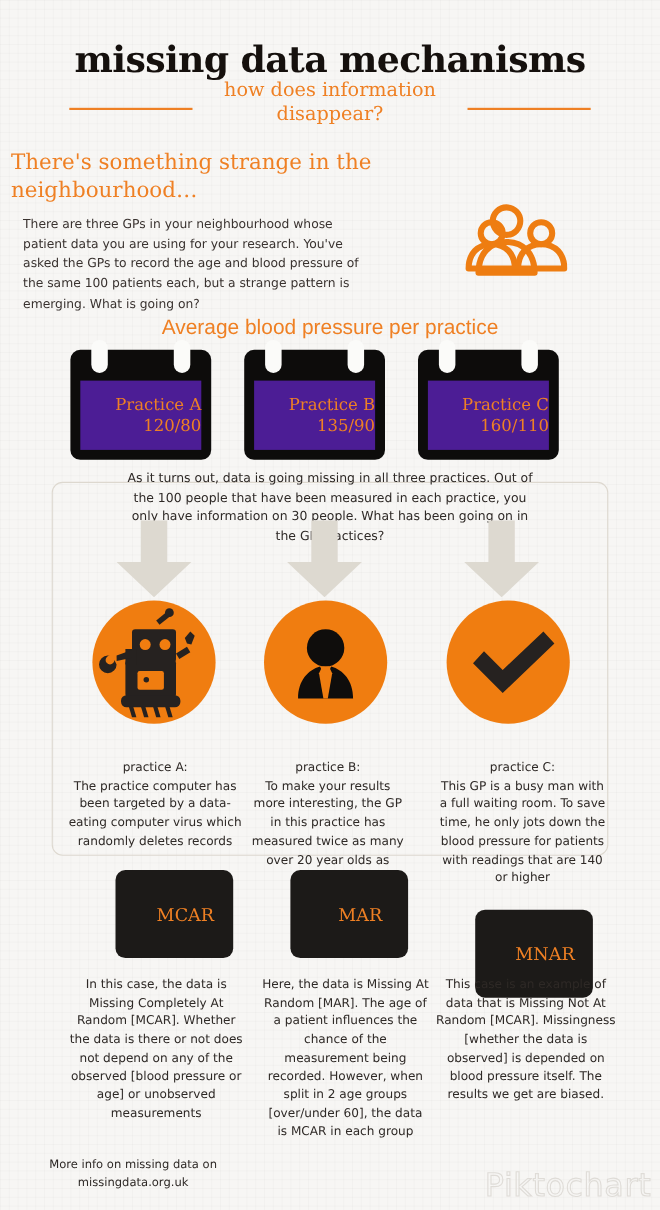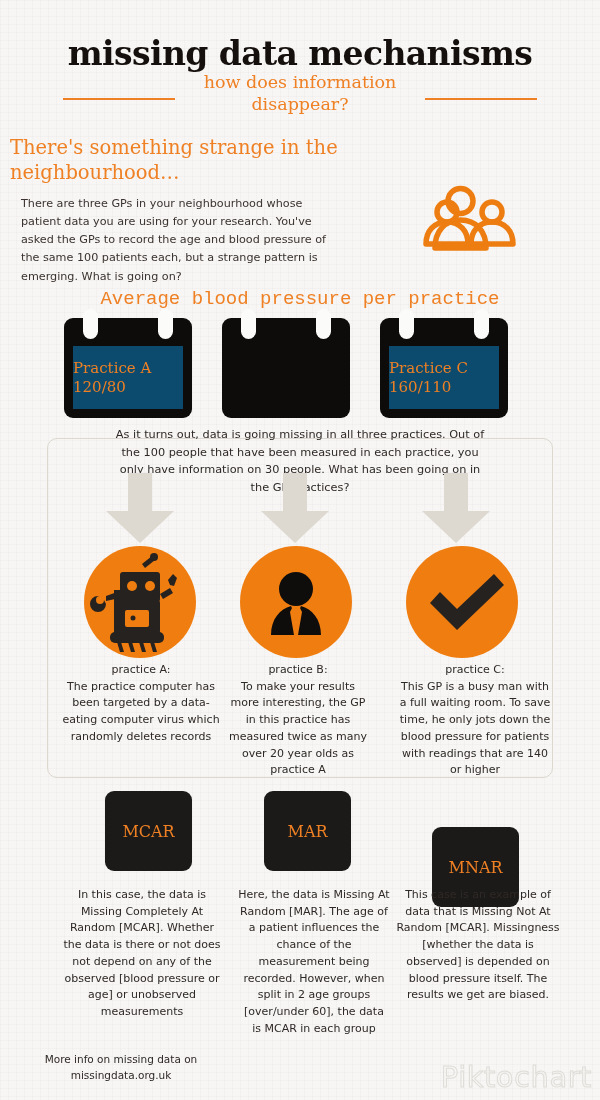--- a/index.html
+++ b/index.html
@@ -76,21 +76,21 @@
     position: absolute;
     top: 182px; left: 404px;
     width: 112px; height: 74px;
   }
 
   
   #practice-heading {
     position: absolute;
     top: 288px; left: 0; width: 600px;
     text-align: center;
-    font-family: Liberation Mono, monospace;
+    font-family: Liberation Sans, sans-serif;
     font-size: 19px;
     color: #ef8024;
   }
   .calendar {
     position: absolute;
     top: 318px;
     width: 128px; height: 100px;
     background: #0d0c0b;
     border-radius: 9px;
   }
@@ -103,24 +103,24 @@
     width: 15px; height: 30px;
     background: #fbfbf9;
     border-radius: 8px;
   }
   .cal-ring.left  { left: 19px; }
   .cal-ring.right { right: 19px; }
   .cal-face {
     position: absolute;
     left: 9px; right: 9px;
     top: 28px; bottom: 9px;
-    background: #0c4a6e;
+    background: #4c1d95;
     display: flex;
     flex-direction: column;
-    align-items: flex-start;
+    align-items: flex-end;
     justify-content: center;
     font-family: "DejaVu Serif", serif;
     font-size: 15px;
     line-height: 1.25;
     color: #ef8024;
   }
 
   
   #panel {
     position: absolute;
@@ -160,38 +160,39 @@
   #circle-c { left: 406px; }
 
   .case-caption {
     position: absolute;
     top: 662px;
     text-align: center;
     font-size: 11px;
     line-height: 1.52;
     color: #2e2926;
   }
-  .case-caption .case-name { display: block; }
+  .case-caption .case-name { display: block; margin-top: 28px; }
   #caption-a { left: 62px; width: 158px; }
   #caption-b { left: 228px; width: 140px; }
   #caption-c { left: 396px; width: 158px; }
 
   
   .mech-box {
     position: absolute;
     top: 791px;
     width: 87px; height: 80px;
     background: #1c1a18;
     border-radius: 9px;
     display: flex;
     align-items: center;
     justify-content: center;
     font-family: "DejaVu Serif", serif;
     font-size: 16px;
     color: #ef8024;
+    padding-left: 20px;
   }
   #mech-mcar { left: 105px; }
   #mech-mar  { left: 264px; }
   #mech-mnar { left: 432px; margin-top: 36px; }
 
   .mech-desc {
     position: absolute;
     top: 887px;
     text-align: center;
     font-size: 11px;
@@ -257,20 +258,24 @@
   <div class="cal-ring right"></div>
   <div class="cal-face">
     <span>Practice A</span>
     <span>120/80</span>
   </div>
 </div>
 
 <div class="calendar" id="cal-b">
   <div class="cal-ring left"></div>
   <div class="cal-ring right"></div>
+  <div class="cal-face">
+    <span>Practice B</span>
+    <span>135/90</span>
+  </div>
 </div>
 
 <div class="calendar" id="cal-c">
   <div class="cal-ring left"></div>
   <div class="cal-ring right"></div>
   <div class="cal-face">
     <span>Practice C</span>
     <span>160/110</span>
   </div>
 </div>

